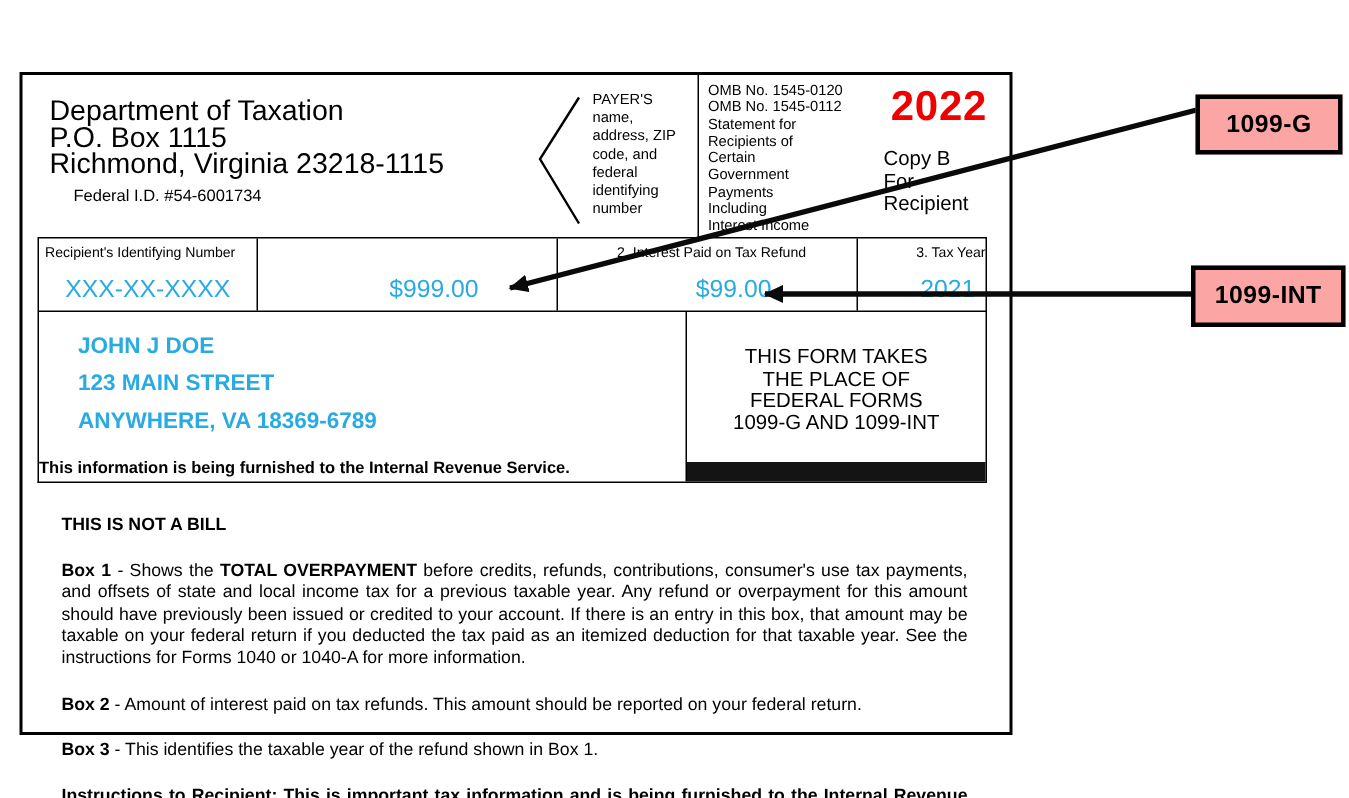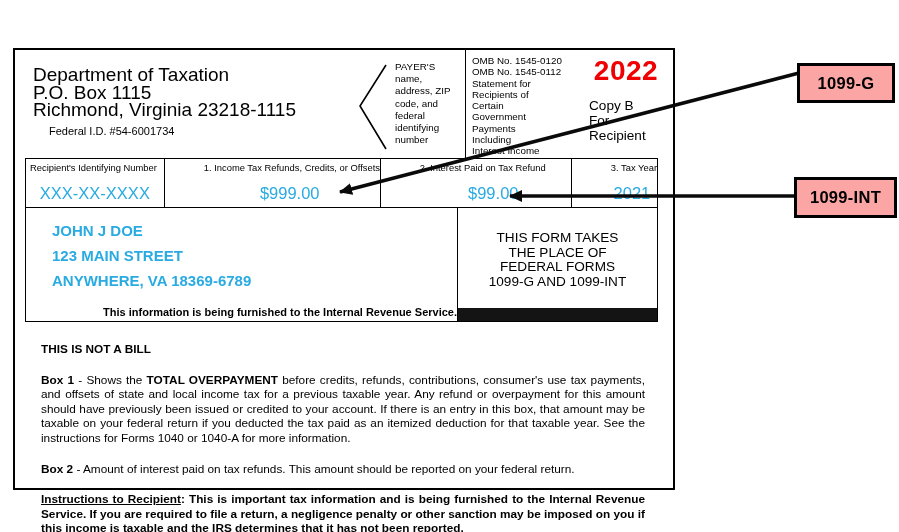--- a/index.html
+++ b/index.html
@@ -35,21 +35,21 @@
   .cell:last-child{border-right:none;flex:1;}
   .cell .lbl{font-size:9.4px;padding:3px 0 0 4px;white-space:nowrap;}
   .cell .val{position:absolute;left:0;right:0;bottom:4px;text-align:center;
              font-size:16.5px;color:var(--cyan,#29abe2);}
 
   
   .row2{position:absolute;left:10px;top:158px;width:633px;height:114px;display:flex;
         border:1px solid var(--line,#000);border-top:none;}
   .left-cell{width:432px;border-right:1px solid var(--line,#000);position:relative;font-weight:bold;}
   .recip{padding:10px 0 0 26px;font-size:15px;line-height:25px;color:var(--cyan,#29abe2);}
-  .furnish{position:absolute;bottom:3px;left:16px;right:0;text-align:right;font-size:11px;}
+  .furnish{position:absolute;bottom:3px;left:0;right:0;text-align:left;font-size:11px;}
   .right-cell{flex:1;position:relative;}
   .replace-note{margin-top:23px;text-align:center;font-size:13.6px;line-height:14.6px;}
   .blackbar{position:absolute;bottom:0;left:0;right:0;height:13px;background:var(--bar,#141414);}
 
   
   .instr{position:absolute;left:10px;top:276px;width:636px;font-size:11.8px;line-height:14.6px;}
   .instr p{margin:16px;text-align:justify;}
   .instr .head{font-weight:bold;text-align:left;}
   .b{font-weight:bold;}
   .u{text-decoration:underline;}
@@ -101,21 +101,20 @@
   <div class="copy pre">Copy B
 For
 Recipient</div>
 
   <div class="row1">
     <div class="cell" style="width:160px">
       <div class="lbl">Recipient's Identifying Number</div>
       <div class="val">XXX-XX-XXXX</div>
     </div>
     <div class="cell" style="width:181px">
-      <div class="lbl">1. Income Tax Refunds, Credits, or Offsets</div>
       <div class="val">$999.00</div>
     </div>
     <div class="cell" style="width:180px">
       <div class="lbl">2. Interest Paid on Tax Refund</div>
       <div class="val">$99.00</div>
     </div>
     <div class="cell">
       <div class="lbl">3. Tax Year</div>
       <div class="val">2021</div>
     </div>
@@ -136,20 +135,21 @@
 FEDERAL FORMS
 1099-G AND 1099-INT</div>
       <div class="blackbar"></div>
     </div>
   </div>
 
   <div class="instr">
     <p class="head">THIS IS NOT A BILL</p>
     <p><span class="b">Box 1</span><span> - Shows the </span><span class="b">TOTAL OVERPAYMENT</span><span> before credits, refunds, contributions, consumer's use tax payments, and offsets of state and local income tax for a previous taxable year. Any refund or overpayment for this amount should have previously been issued or credited to your account. If there is an entry in this box, that amount may be taxable on your federal return if you deducted the tax paid as an itemized deduction for that taxable year. See the instructions for Forms 1040 or 1040-A for more information.</span></p>
     <p><span class="b">Box 2</span><span> - Amount of interest paid on tax refunds. This amount should be reported on your federal return.</span></p>
+    <p><span class="b">Box 3</span><span> - This identifies the taxable year of the refund shown in Box 1.</span></p>
     <p class="b"><span class="u">Instructions to Recipient</span><span>: This is important tax information and is being furnished to the Internal Revenue Service. If you are required to file a return, a negligence penalty or other sanction may be imposed on you if this income is taxable and the IRS determines that it has not been reported.</span></p>
   </div>
 
 </div>
 
 <svg class="overlay" width="899" height="532" viewBox="0 0 899 532">
   <defs>
     <marker id="ah" markerUnits="userSpaceOnUse" markerWidth="14" markerHeight="12" refX="12" refY="6" orient="auto">
       <path d="M0,0 L13,6 L0,12 z" fill="#0a0a0a"></path>
     </marker>

